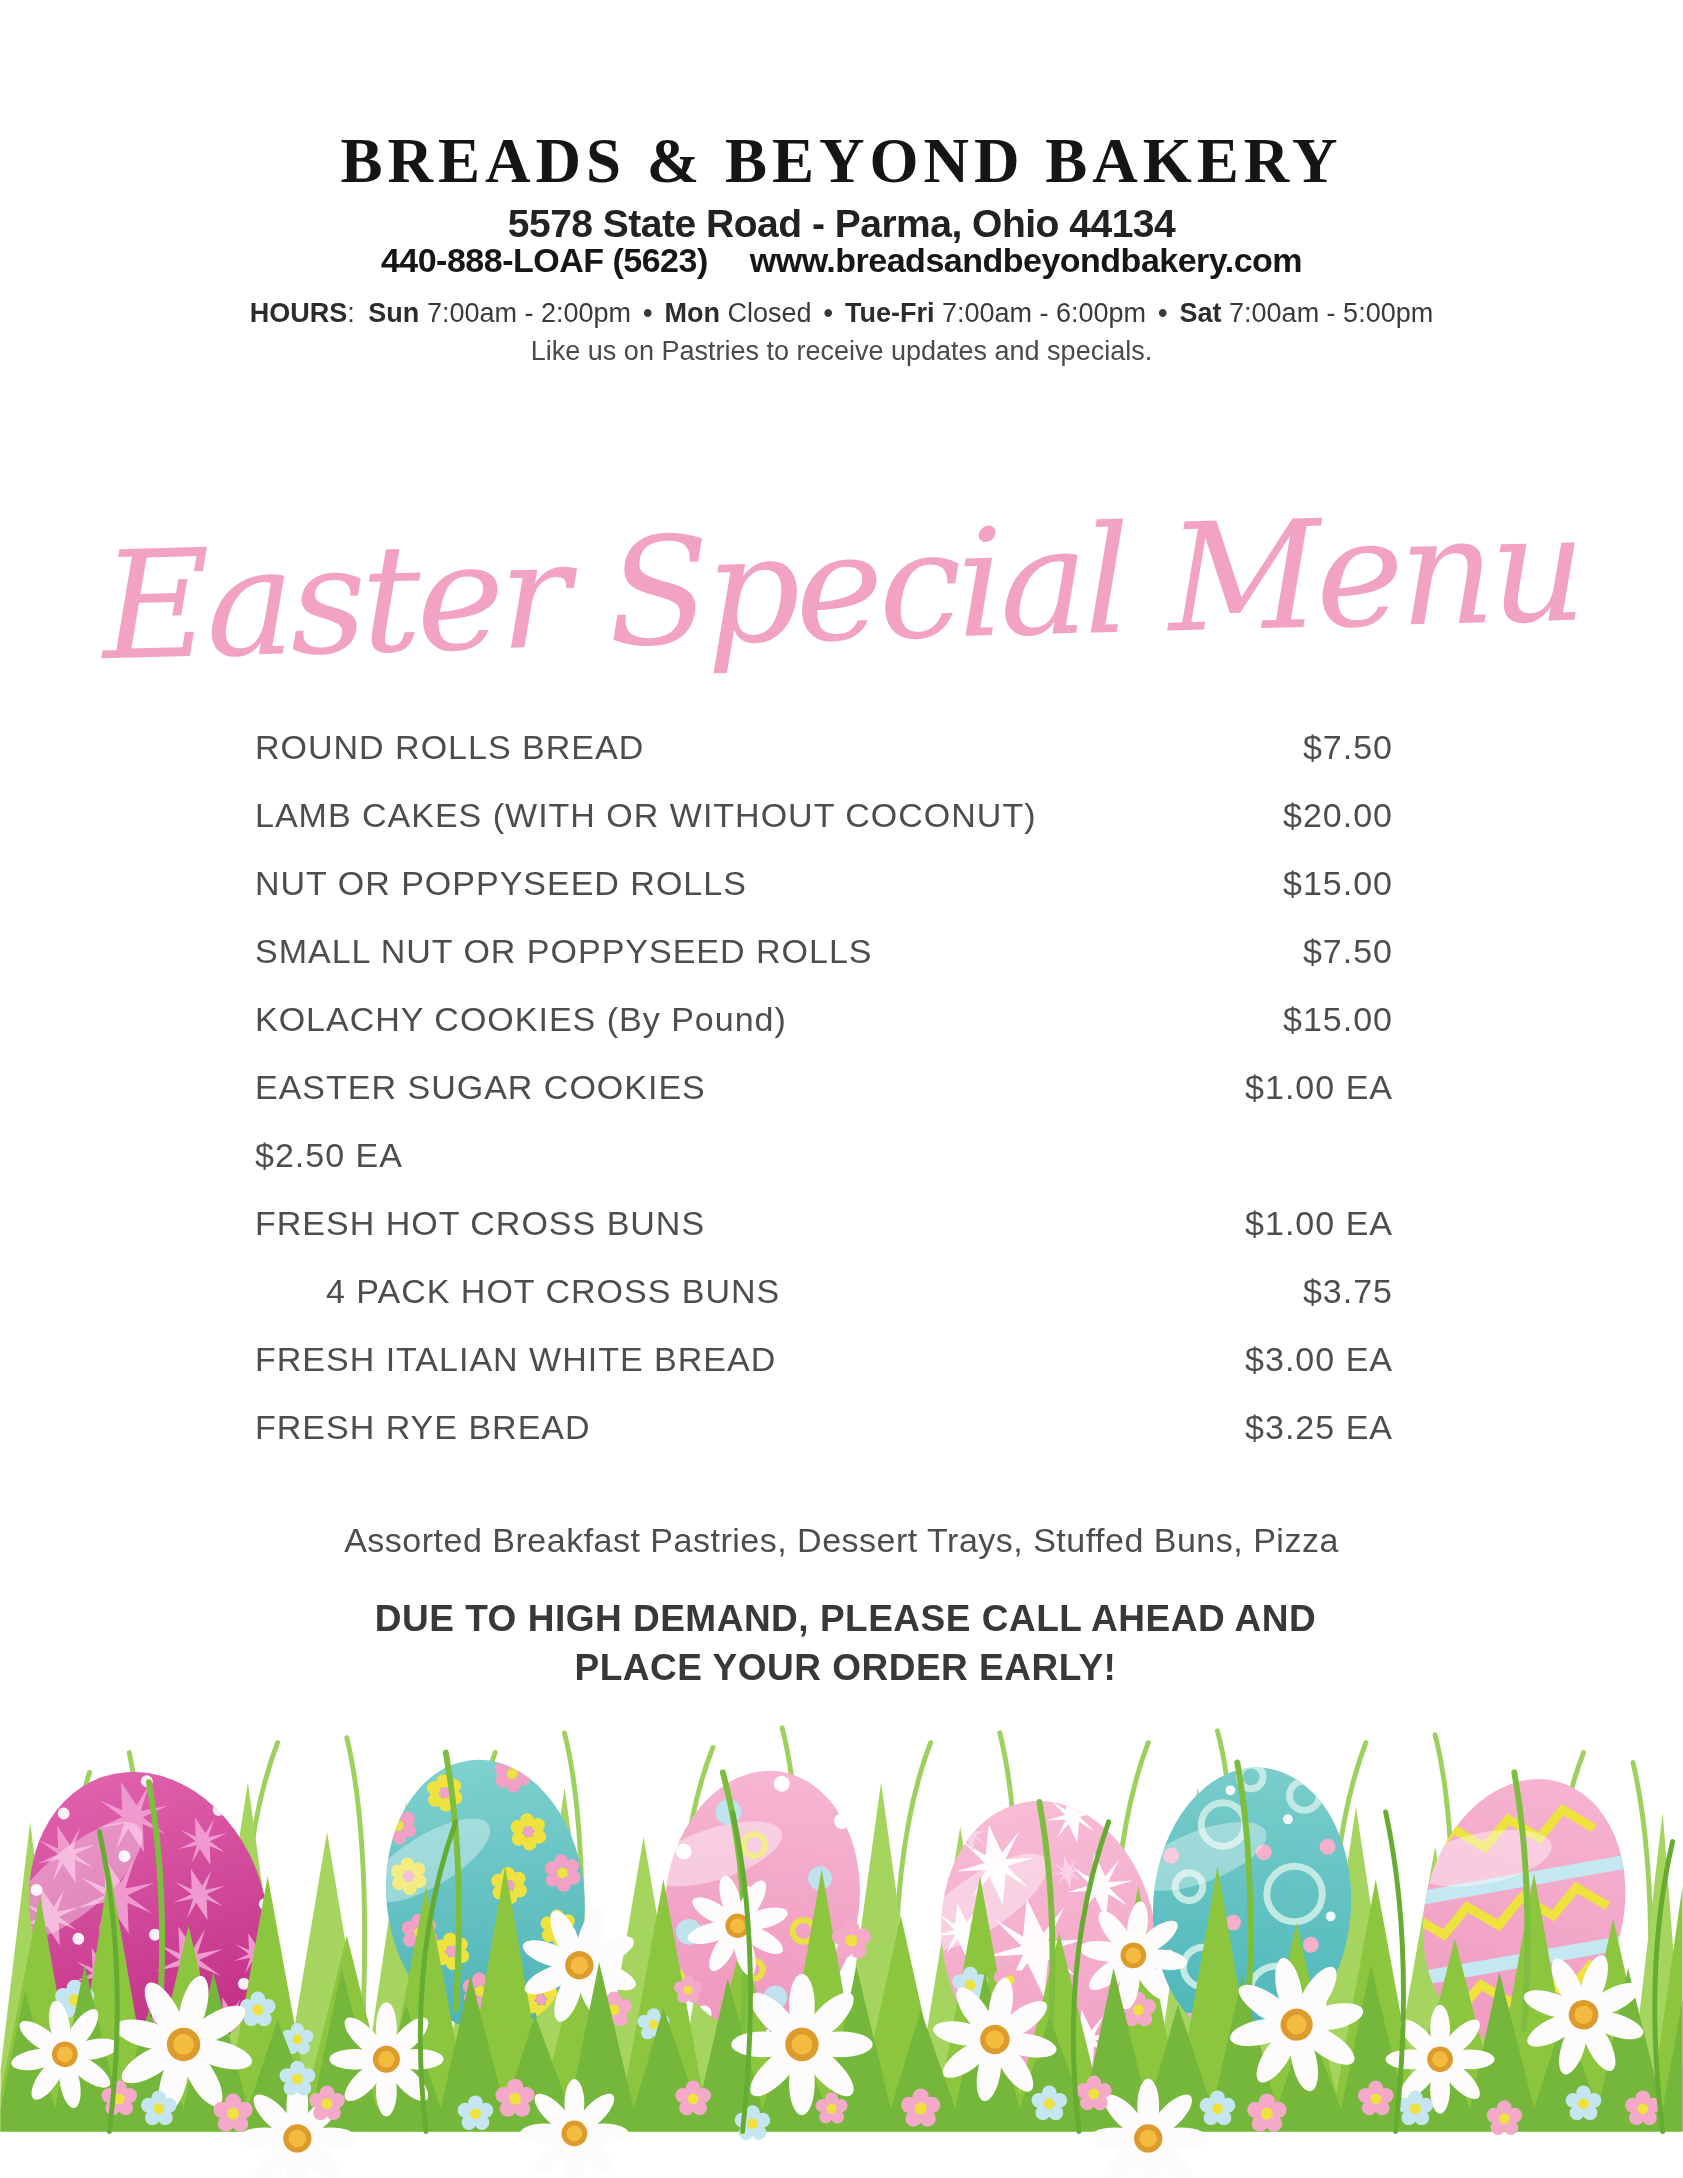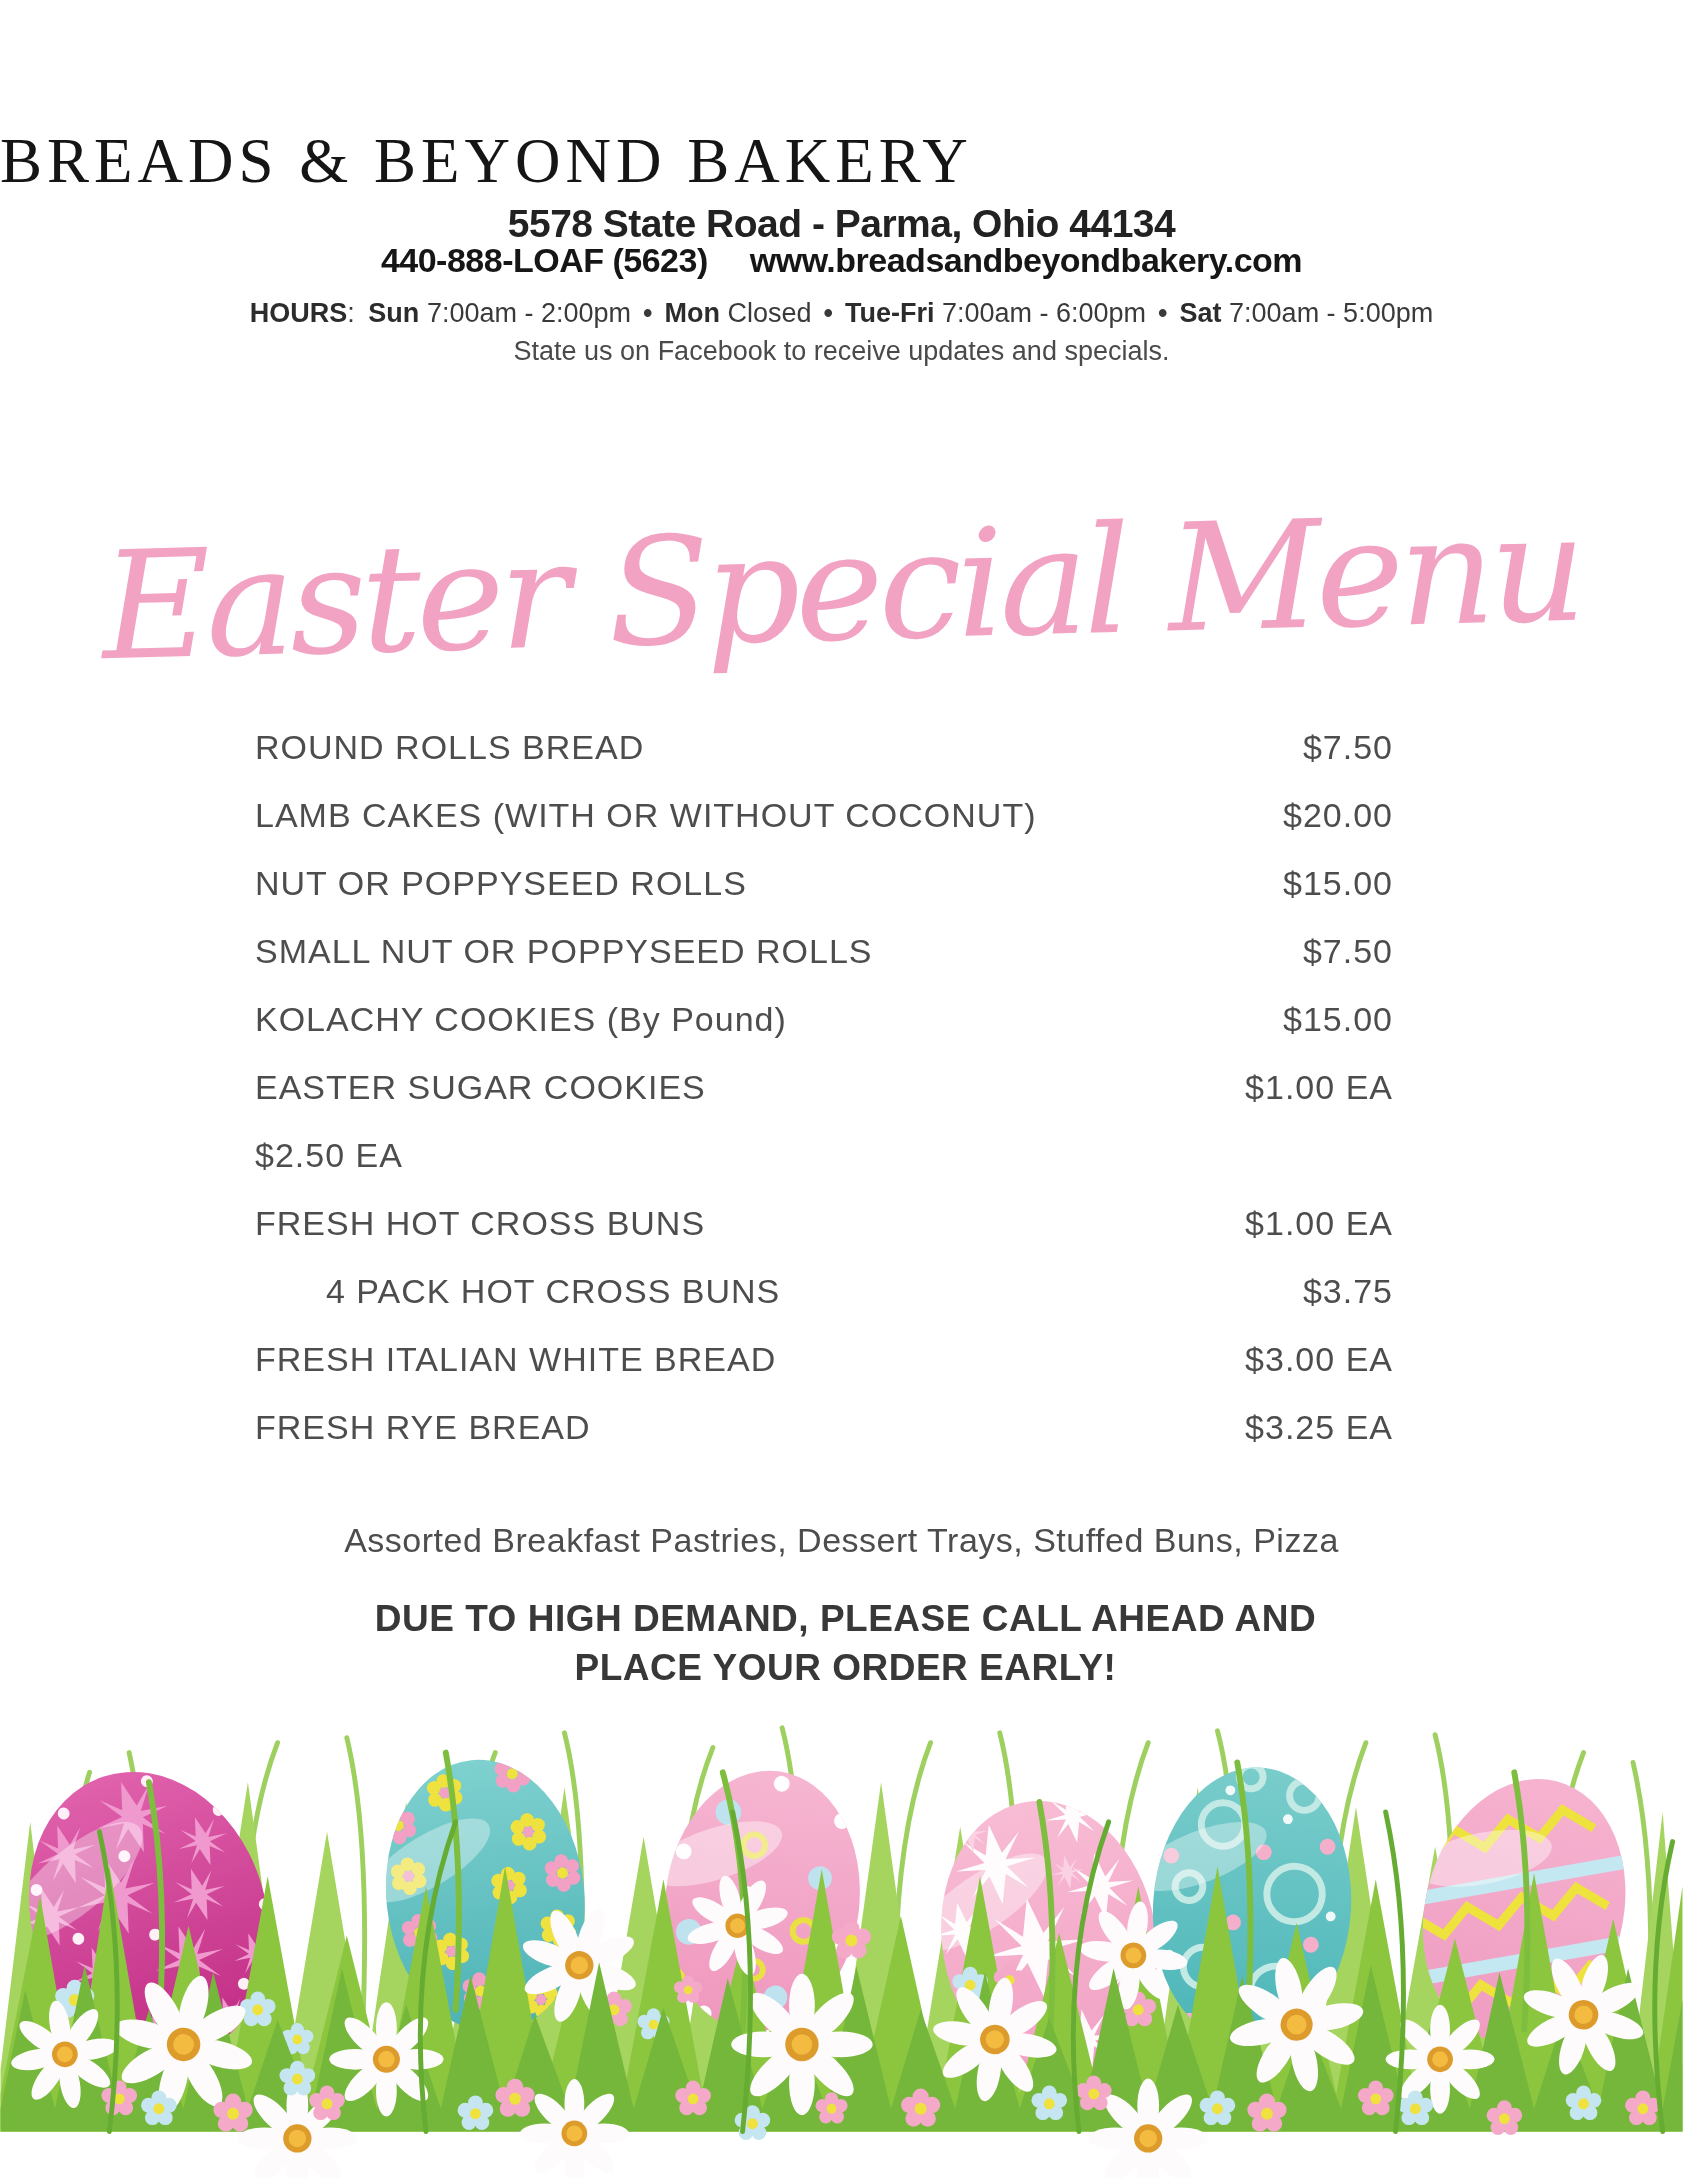--- a/index.html
+++ b/index.html
@@ -1,20 +1,20 @@
 <!DOCTYPE html>
 <html><head>
 <meta charset="utf-8">
 <style>
   html,body{margin:0;padding:0;background:#ffffff;}
   .page{position:relative;width:1683px;height:2178px;background:#ffffff;overflow:hidden;
         font-family:"Liberation Sans",sans-serif;color:#4d4d4d;}
 
-  .title{position:absolute;top:125px;left:0;width:100%;
-         font-family:"Liberation Serif",serif;font-weight:400;font-size:63px;
+  .title{position:absolute;top:125px;left:0;width:100%;text-align:center;
+         font-family:"Liberation Serif",serif;font-weight:700;font-size:63px;
          letter-spacing:5px;color:#151515;white-space:nowrap;}
   .address{position:absolute;top:202px;left:0;width:100%;text-align:center;
            font-weight:700;font-size:39px;color:#222222;letter-spacing:-0.5px;}
   .phone-row{position:absolute;top:241px;left:0;width:100%;display:flex;
              justify-content:center;gap:42px;font-weight:700;font-size:34px;
              color:#161616;letter-spacing:-0.5px;}
   .hours{position:absolute;top:298px;left:0;width:100%;text-align:center;
          font-size:27px;color:#3a3a3a;white-space:nowrap;}
   .hours b{font-weight:700;color:#2c2c2c;}
   .hours .day{margin-left:6px;}
@@ -50,21 +50,21 @@
   <div class="title">BREADS &amp; BEYOND BAKERY</div>
   <div class="address">5578 State Road - Parma, Ohio 44134</div>
 
   <div class="phone-row">
     <span>440-888-LOAF (5623)</span>
     <span>www.breadsandbeyondbakery.com</span>
   </div>
 
   <div class="hours"><b>HOURS</b><span>: </span><b class="day">Sun</b> <span>7:00am - 2:00pm</span><span class="sep">•</span><b>Mon</b> <span>Closed</span><span class="sep">•</span><b>Tue-Fri</b> <span>7:00am - 6:00pm</span><span class="sep">•</span><b>Sat</b> <span>7:00am - 5:00pm</span></div>
 
-  <div class="fb">State us on Facebook to receive updates and specials.</div>
+  <div class="fb">Like us on Pastries to receive updates and specials.</div>
 
   <div class="script-heading">Easter Special Menu</div>
 
   <div class="menu">
     <div class="row">
         <span class="item">ROUND ROLLS BREAD</span>
         <span class="price">$7.50</span>
       </div>
     <div class="row">
         <span class="item">LAMB CAKES (WITH OR WITHOUT COCONUT)</span>

